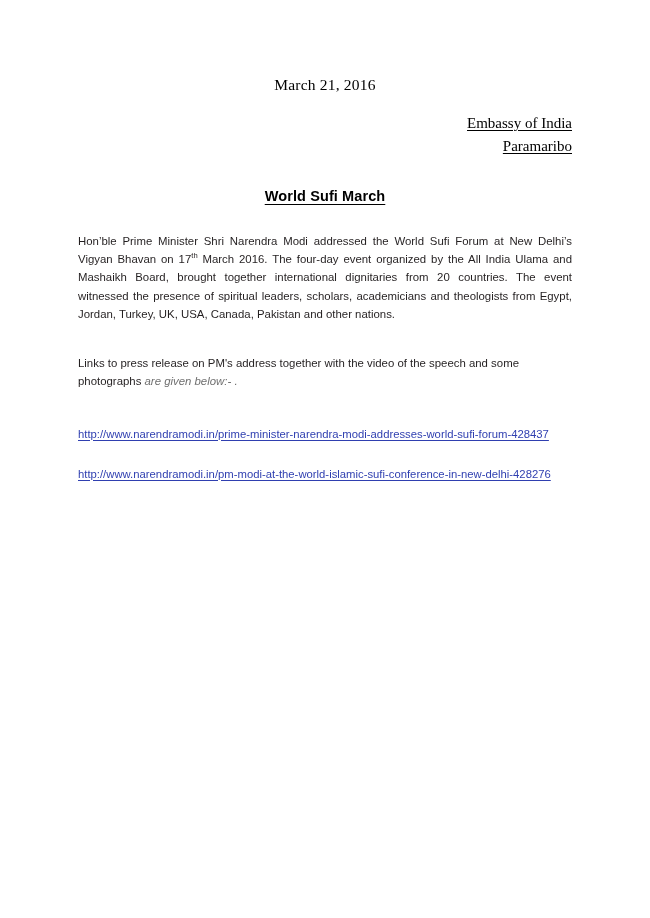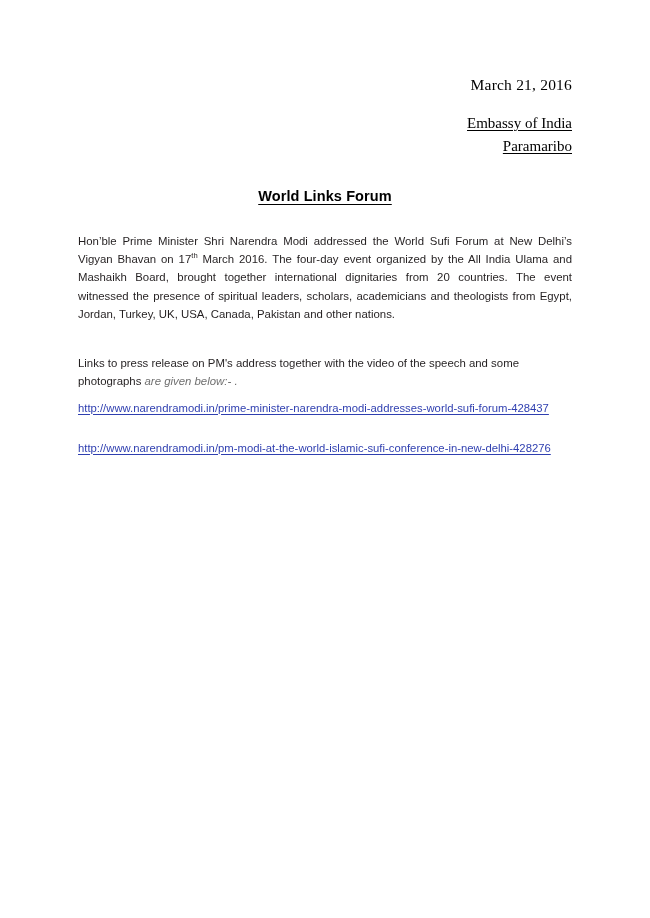--- a/index.html
+++ b/index.html
@@ -17,21 +17,21 @@
   }
   .page {
     position: relative;
     width: 650px;
     height: 918px;
     background: #ffffff;
     box-sizing: border-box;
     padding: 0 78px;
   }
   .date-line {
-    text-align: right;
+    text-align: center;
     font-family: "Liberation Serif", serif;
     font-size: 15.5px;
     margin-top: 76px;
     margin-right: 0px;
     letter-spacing: 0.2px;
   }
   .embassy-block {
     text-align: right;
     font-family: "Liberation Serif", serif;
     font-size: 15px;
@@ -74,21 +74,21 @@
     font-size: 11.4px;
     line-height: 1.62;
     color: #231f20;
   }
   .links-intro .greyish {
     color: #6f6f6f;
     font-style: italic;
   }
   .link {
     display: block;
-    margin-top: 8px;
+    margin-top: 34px;
     font-size: 11.3px;
     line-height: 1.6;
     color: #2f3fb0;
     text-decoration: underline;
     text-underline-offset: 1.5px;
     word-break: break-all;
     cursor: pointer;
   }
   .link2 {
     margin-top: 22px;
@@ -99,21 +99,21 @@
 
 <div class="page">
 
   <div class="date-line">March 21, 2016</div>
 
   <div class="embassy-block">
     <span class="embassy-line">Embassy of India</span>
     <span class="embassy-line embassy-line2">Paramaribo</span>
   </div>
 
-  <div class="title">World Links Forum</div>
+  <div class="title">World Sufi March</div>
 
   <div class="body-para">
     <span>Hon’ble Prime Minister Shri Narendra Modi  addressed the World Sufi Forum at New Delhi’s Vigyan Bhavan on 17</span><sup>th</sup><span> March 2016. The four-day event  organized by the All India Ulama and Mashaikh Board, brought  together  international dignitaries from 20 countries. The event witnessed the presence of spiritual leaders, scholars, academicians and theologists from Egypt, Jordan, Turkey, UK, USA, Canada, Pakistan and other nations.</span>
   </div>
 
   <div class="links-intro">
     <span>Links to press release on PM's address together with the video of the speech and some photographs</span><span class="greyish"> are given below:- .</span>
   </div>
 
   <a class="link" href="#">http://www.narendramodi.in/prime-minister-narendra-modi-addresses-world-sufi-forum-428437</a>

